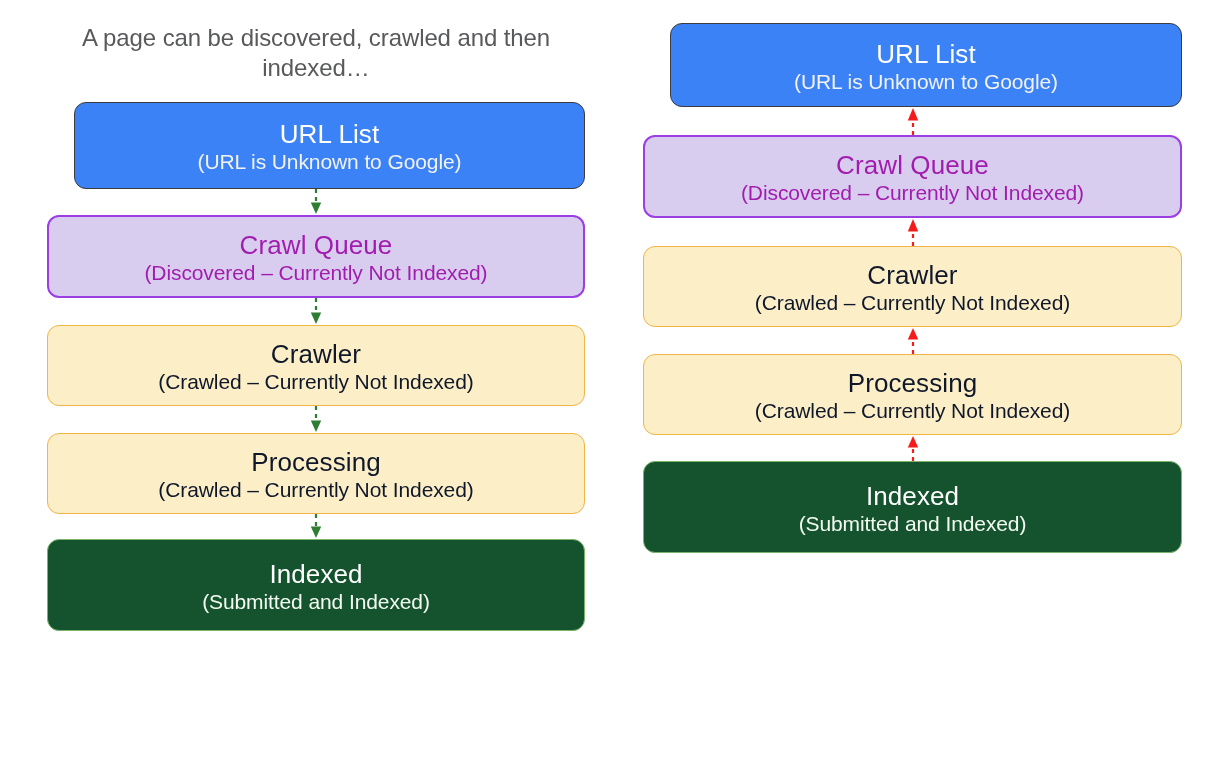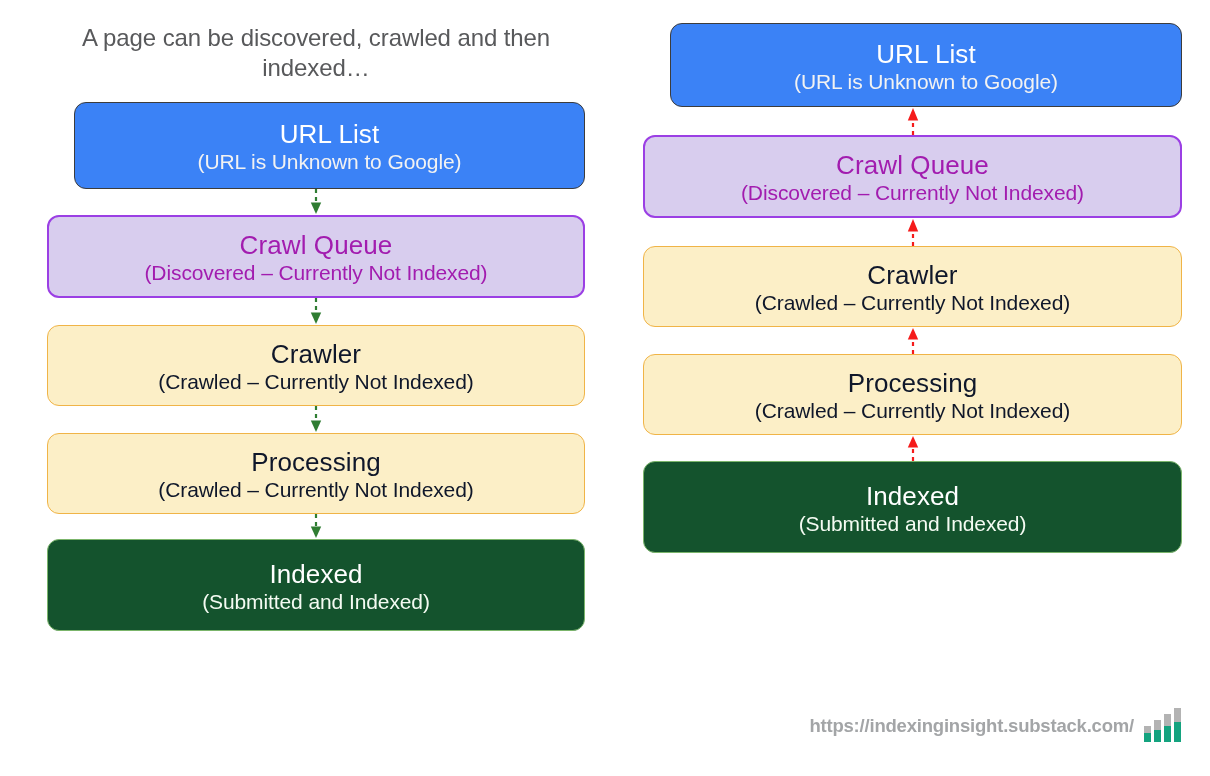--- a/index.html
+++ b/index.html
@@ -249,29 +249,14 @@
       </div>
 
       <div class="node green" style="height:92px;">
         <div class="title">Indexed</div>
         <div class="subtitle">(Submitted and Indexed)</div>
       </div>
 
     </div>
   </div>
 
-  <div class="footer">
-    <span class="footer-url">https://indexinginsight.substack.com/</span>
-    <span class="footer-logo">
-      <svg width="38" height="36" viewBox="0 0 38 36" aria-hidden="true">
-        <rect x="0" y="20" width="7" height="16" fill="#b3b3b3"></rect>
-        <rect x="0" y="27" width="7" height="9" fill="#14a37f"></rect>
-        <rect x="10" y="14" width="7" height="22" fill="#b3b3b3"></rect>
-        <rect x="10" y="24" width="7" height="12" fill="#14a37f"></rect>
-        <rect x="20" y="8" width="7" height="28" fill="#b3b3b3"></rect>
-        <rect x="20" y="20" width="7" height="16" fill="#14a37f"></rect>
-        <rect x="30" y="2" width="7" height="34" fill="#b3b3b3"></rect>
-        <rect x="30" y="16" width="7" height="20" fill="#14a37f"></rect>
-      </svg>
-    </span>
-  </div>
 
 </div>
 
 </body></html>

